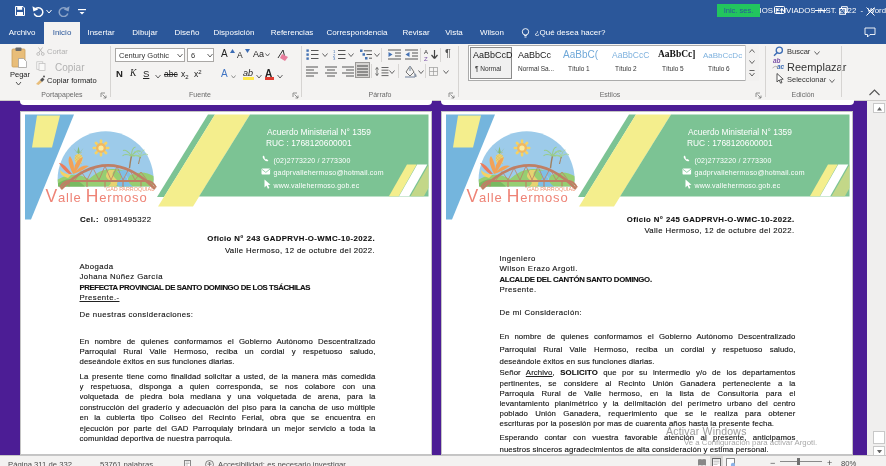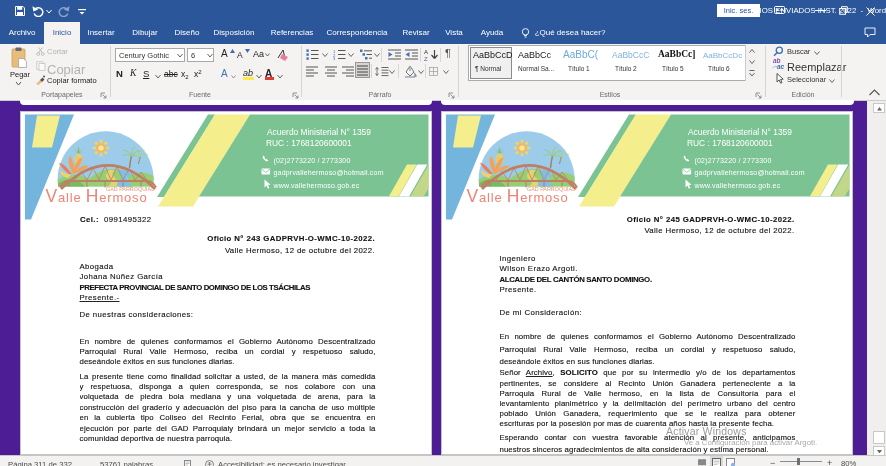--- a/index.html
+++ b/index.html
@@ -121,21 +121,21 @@
     </svg>
   <svg class="abs" style="left:57px;top:5px" width="13" height="12" viewBox="0 0 13 12" opacity="0.45">
       <path d="M10.2 4.6 A4.4 4.4 0 1 0 10.8 8.6" fill="none" stroke="#fff" stroke-width="1.5"></path>
       <path d="M12.6 1.2 L11.6 6.4 L6.8 4.4 z" fill="#fff"></path>
     </svg>
   <svg class="abs" style="left:78px;top:9px" width="8" height="6" viewBox="0 0 8 6">
       <rect x="0" y="0" width="8" height="1.2" fill="#fff"></rect>
       <path d="M1.5 3 L4 5.5 L6.5 3" fill="#fff"></path>
     </svg>
   <div class="abs" style="left:0;top:0;width:886px;height:22px;line-height:22px;text-align:right;font-size:7.8px;color:#fff">OFICIOS ENVIADOS INST. 2022&nbsp;&nbsp;-&nbsp;&nbsp;Word</div>
-  <div class="abs" style="left:717px;top:4px;width:43px;height:13px;background:#ffffff;line-height:13px;text-align:center;font-size:7.5px;color:#2b579a">Inic. ses.</div>
+  <div class="abs" style="left:717px;top:4px;width:43px;height:13px;background:#22c55e;line-height:13px;text-align:center;font-size:7.5px;color:#2b579a">Inic. ses.</div>
   <svg class="abs" style="left:774px;top:6px" width="11" height="8" viewBox="0 0 11 8">
       <rect x="0.5" y="0.5" width="10" height="7" rx="1" fill="none" stroke="#fff" stroke-width="1"></rect>
       <rect x="2.5" y="3" width="2" height="2" fill="#fff"></rect>
       <rect x="6.5" y="3" width="2" height="2" fill="#fff"></rect>
     </svg>
   <div class="abs" style="left:815px;top:9.5px;width:11px;height:1.4px;background:#fff"></div>
   <svg class="abs" style="left:839px;top:6px" width="9" height="9" viewBox="0 0 9 9">
       <path d="M2.5 2.5 V0.7 H8.3 V6.5 H6.5" fill="none" stroke="#fff" stroke-width="1"></path>
       <rect x="0.7" y="2.5" width="5.8" height="5.8" fill="none" stroke="#fff" stroke-width="1"></rect>
     </svg>
@@ -148,21 +148,21 @@
   <div class="tab" style="left:2px;width:40px">Archivo</div>
   <div class="tab" style="left:44px;width:36px;background:#f4f3f2;color:#2b579a">Inicio</div>
   <div class="tab" style="left:85px;width:32px">Insertar</div>
   <div class="tab" style="left:129px;width:32px">Dibujar</div>
   <div class="tab" style="left:171px;width:32px">Diseño</div>
   <div class="tab" style="left:210px;width:48px">Disposición</div>
   <div class="tab" style="left:268px;width:48px">Referencias</div>
   <div class="tab" style="left:321px;width:72px">Correspondencia</div>
   <div class="tab" style="left:398px;width:36px">Revisar</div>
   <div class="tab" style="left:441px;width:26px">Vista</div>
-  <div class="tab" style="left:478px;width:28px">Ayuda</div>
+  <div class="tab" style="left:478px;width:28px">Wilson</div>
   <svg class="abs" style="left:521px;top:6px" width="9" height="11" viewBox="0 0 9 11">
       <circle cx="4.5" cy="3.8" r="3.2" fill="none" stroke="#fff" stroke-width="0.9"></circle>
       <path d="M3.2 7.5h2.6M3.5 9h2" stroke="#fff" stroke-width="0.9"></path>
     </svg>
   <div class="tab" style="left:534px;width:72px">¿Qué desea hacer?</div>
   <svg class="abs" style="left:864px;top:5px" width="12" height="11" viewBox="0 0 12 11">
       <path d="M1 1h10v6.5H6L3.5 10V7.5H1z" fill="none" stroke="#fff" stroke-width="0.9"></path>
     </svg>
 </div>
 
@@ -180,21 +180,21 @@
   <svg class="abs" style="left:36px;top:3px" width="9" height="9" viewBox="0 0 9 9" opacity="0.5">
       <path d="M2.5 0.5 L6.5 6 M6.5 0.5 L2.5 6" stroke="#777" stroke-width="0.9" fill="none"></path>
       <circle cx="2.2" cy="7" r="1.4" fill="none" stroke="#777" stroke-width="0.8"></circle>
       <circle cx="6.8" cy="7" r="1.4" fill="none" stroke="#777" stroke-width="0.8"></circle>
     </svg>
   <div class="abs" style="left:47px;top:3px;font-size:7.5px;color:#b2b2b2">Cortar</div>
   <svg class="abs" style="left:36px;top:17px" width="10" height="10" viewBox="0 0 10 10" opacity="0.5">
       <rect x="0.8" y="0.8" width="6" height="7.5" fill="#fff" stroke="#888" stroke-width="0.7"></rect>
       <rect x="3" y="2.5" width="6" height="7" fill="#fff" stroke="#888" stroke-width="0.7"></rect>
     </svg>
-  <div class="abs" style="left:47px;top:18px;font-size:13px;color:#b2b2b2">Copiar</div>
+  <div class="abs" style="left:55px;top:18px;font-size:10px;color:#b2b2b2">Copiar</div>
   <svg class="abs" style="left:35px;top:31px" width="11" height="10" viewBox="0 0 11 10">
       <path d="M1 9 L5 5 L7 7 L3.5 10z" fill="#e8bd79"></path>
       <path d="M5 5 L7.5 2.5 L9.5 4.5 L7 7z" fill="#555"></path>
       <circle cx="9" cy="1.5" r="1" fill="#555"></circle>
     </svg>
   <div class="abs" style="left:47px;top:32px;font-size:7.5px;color:#222">Copiar formato</div>
   <div class="grplabel" style="left:27px;width:70px">Portapapeles</div>
   <svg class="launcher" style="left:100px;top:48px" width="7" height="7" viewBox="0 0 7 7">
       <path d="M1 1 h4 M1 1 v4 M2.5 2.5 L6 6 M6 6 v-2.5 M6 6 h-2.5" stroke="#777" stroke-width="0.8" fill="none"></path>
     </svg>

